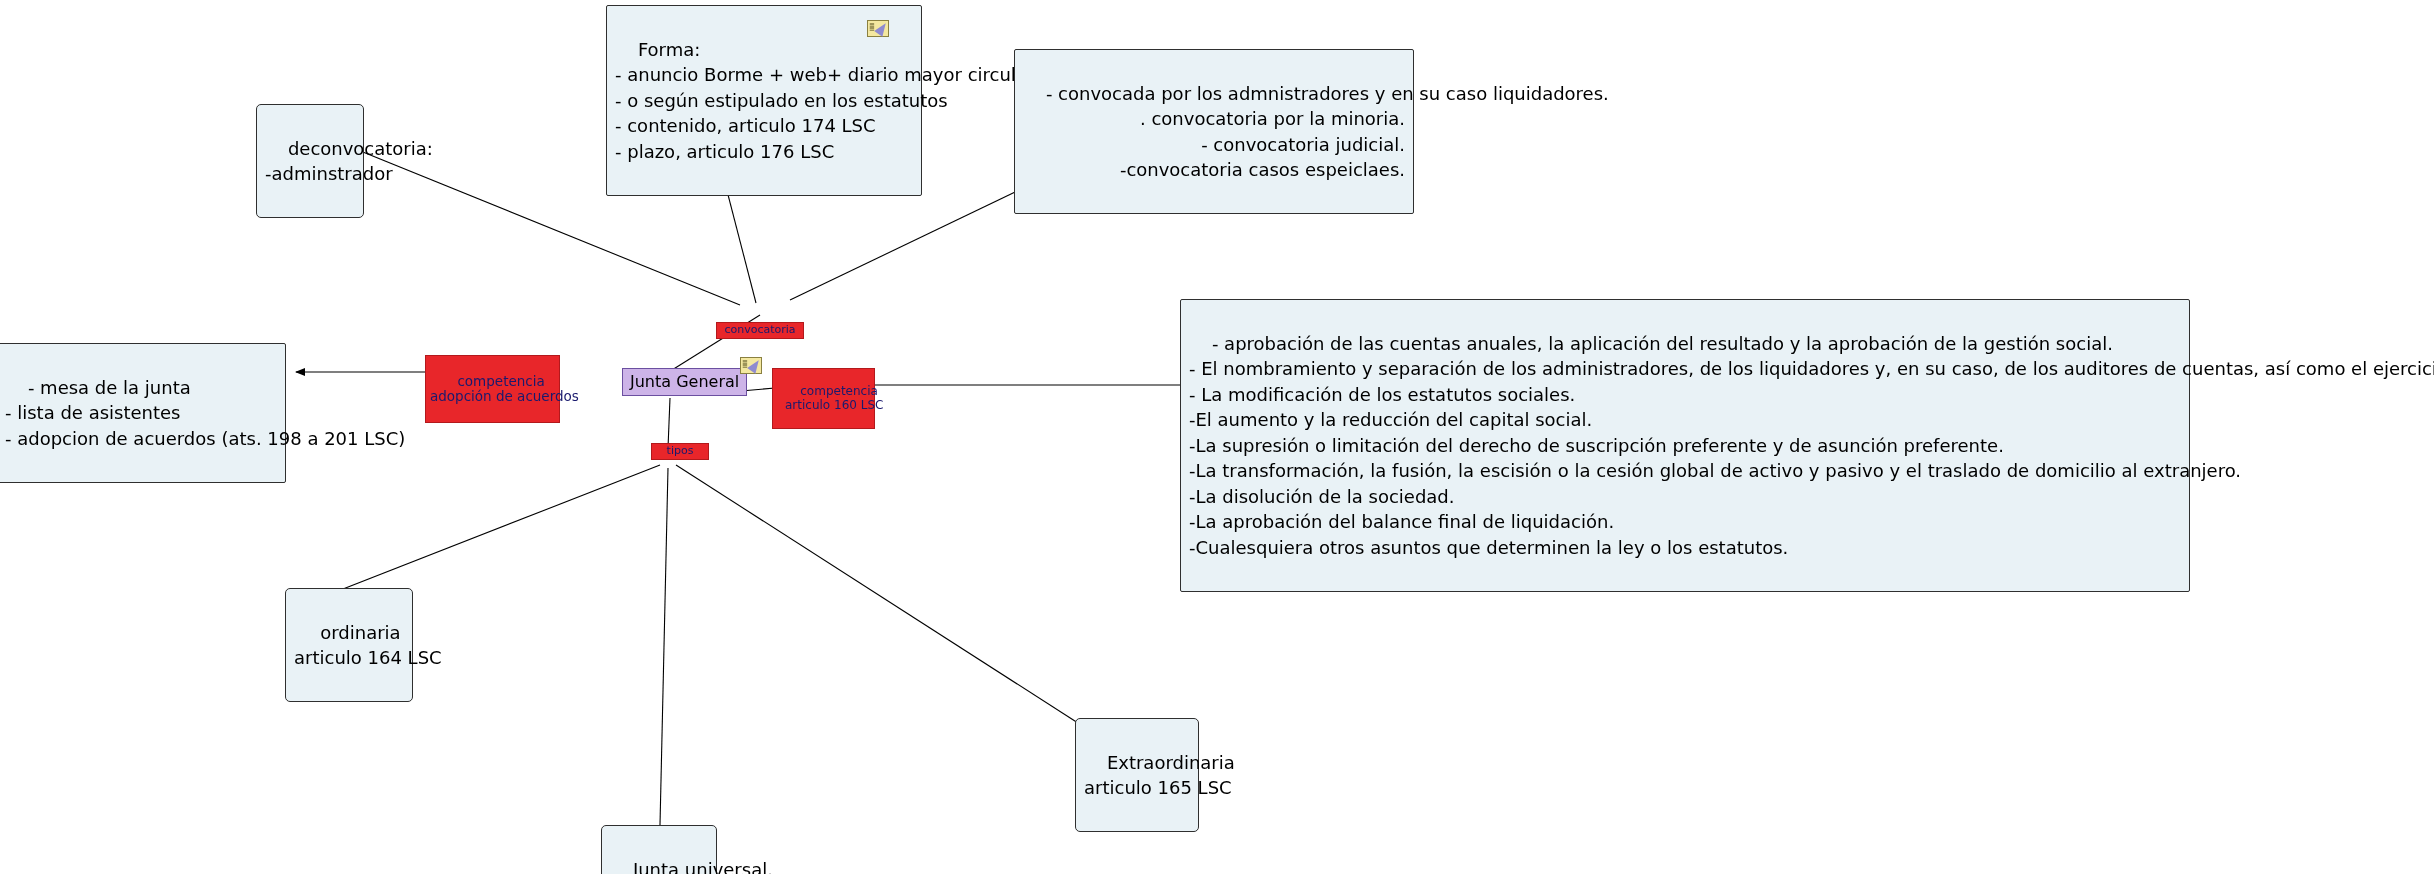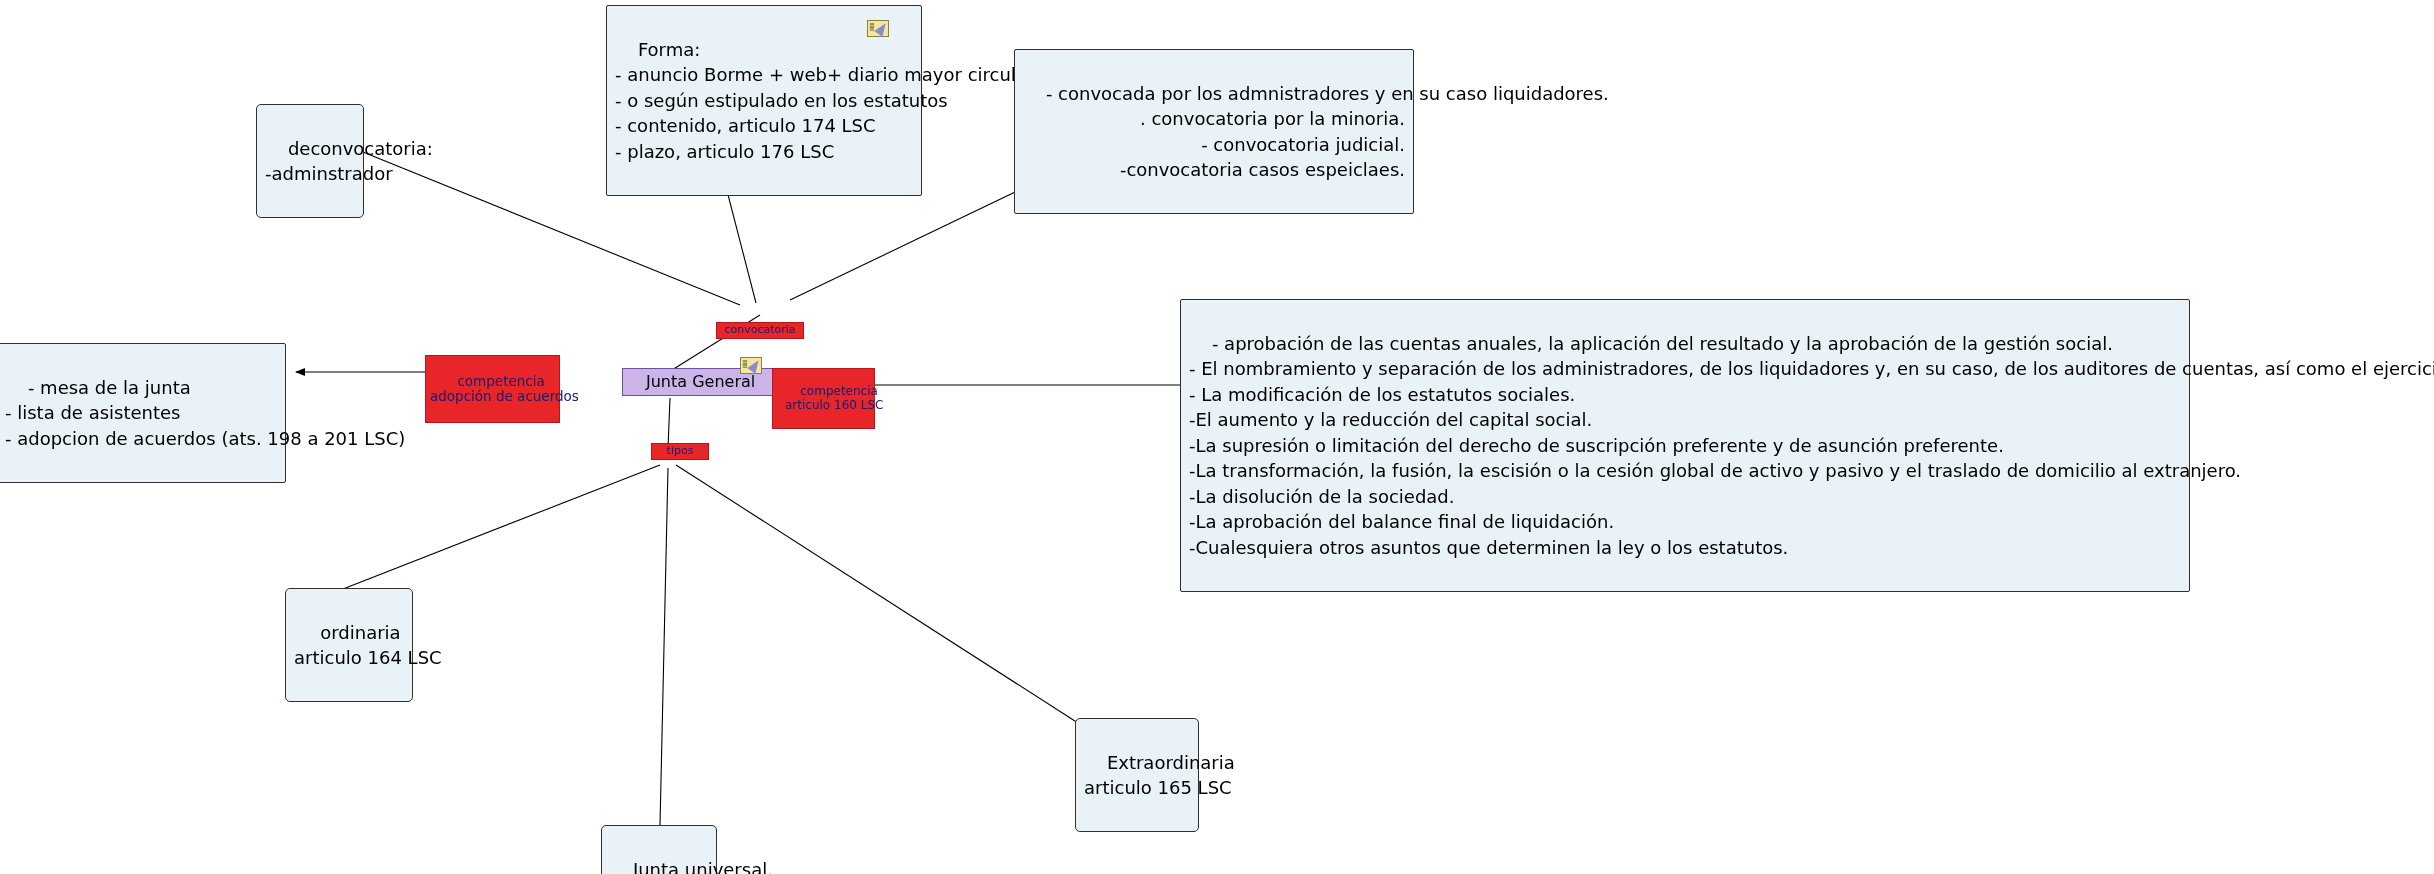--- a/index.html
+++ b/index.html
@@ -29,21 +29,21 @@
   .node {
     position: absolute;
     box-sizing: border-box;
   }
   
   .central {
     background: #cdb4e8;
     border: 1px solid #6b4fa0;
     color: #000000;
     font-size: 16px;
-    padding: 4px 23px;
+    padding: 4px 7px;
     white-space: nowrap;
     line-height: 1.15;
   }
   
   .redlabel {
     background: #e8262a;
     border: 1px solid #b3191c;
     color: #1a1a6e;
     font-size: 13.5px;
     line-height: 1.15;

